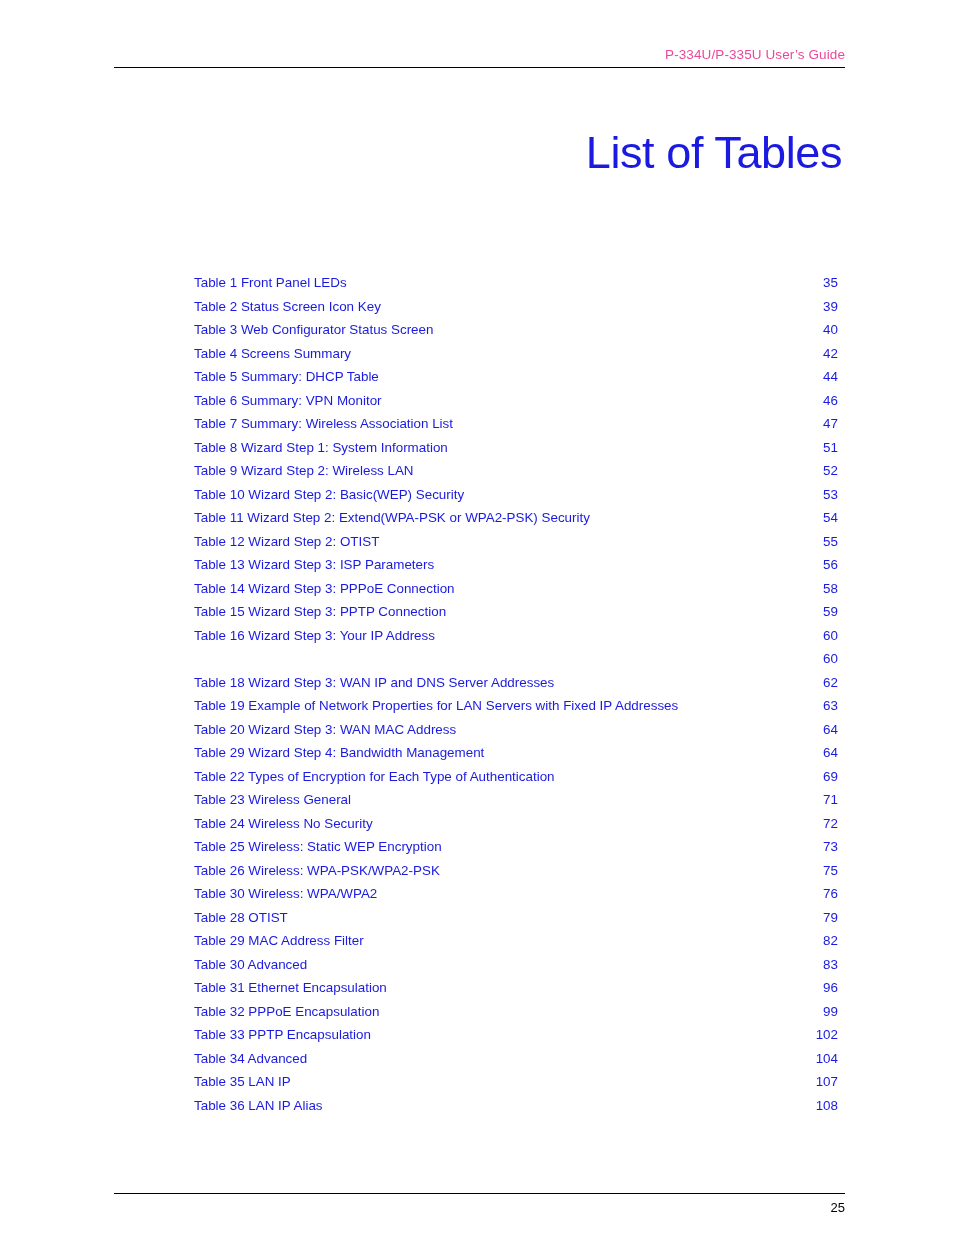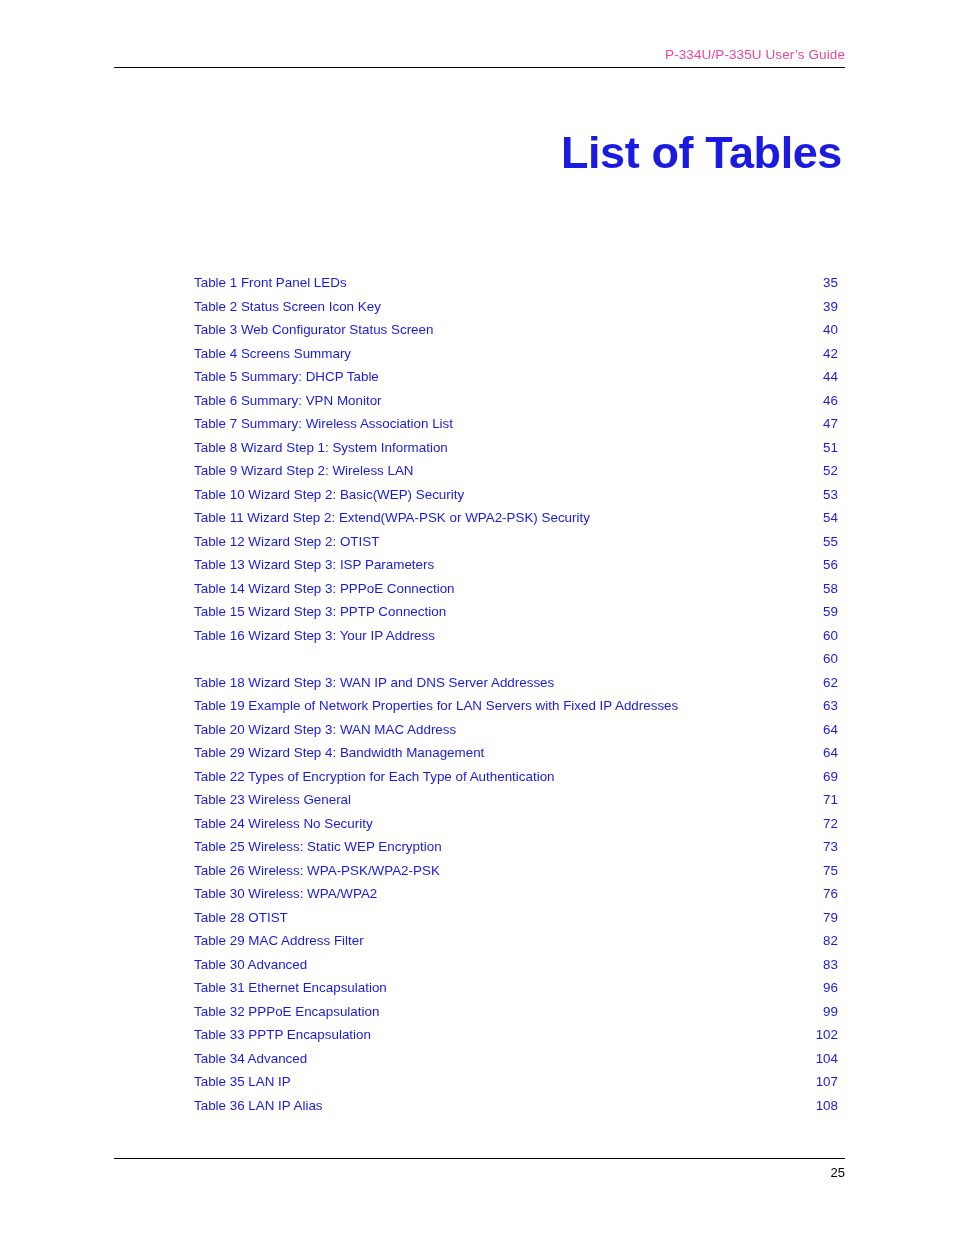--- a/index.html
+++ b/index.html
@@ -47,21 +47,21 @@
 
   
   .page-title {
     position: absolute;
     left: 114px;
     top: 96px;
     width: 728px;
     text-align: right;
     font-size: 45px;
     line-height: 54px;
-    font-weight: bold;
+    font-weight: normal;
     color: #1a1ae0;
     letter-spacing: -0.4px;
     white-space: nowrap;
   }
 
   
   .toc {
     position: absolute;
     left: 194px;
     top: 271px;
@@ -102,21 +102,21 @@
     flex: 0 0 auto;
     padding-left: 6px;
     text-align: right;
     min-width: 24px;
   }
 
   
   .footer {
     position: absolute;
     left: 114px;
-    top: 1158px;
+    top: 1193px;
     width: 731px;
   }
   .footer-rule {
     border-bottom: 1.6px solid #000000;
     width: 731px;
   }
   .footer-text {
     display: block;
     margin-top: 5px;
     text-align: right;

